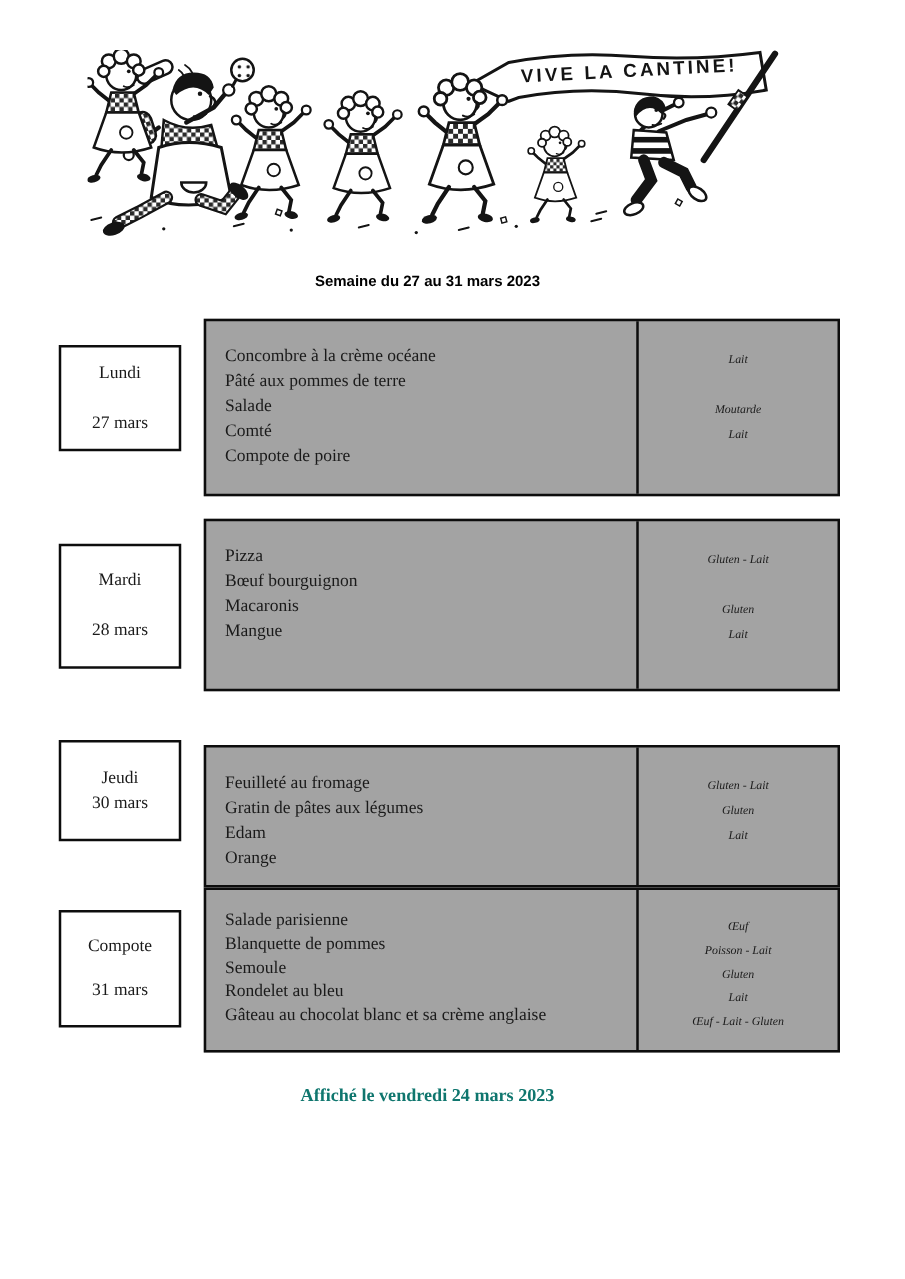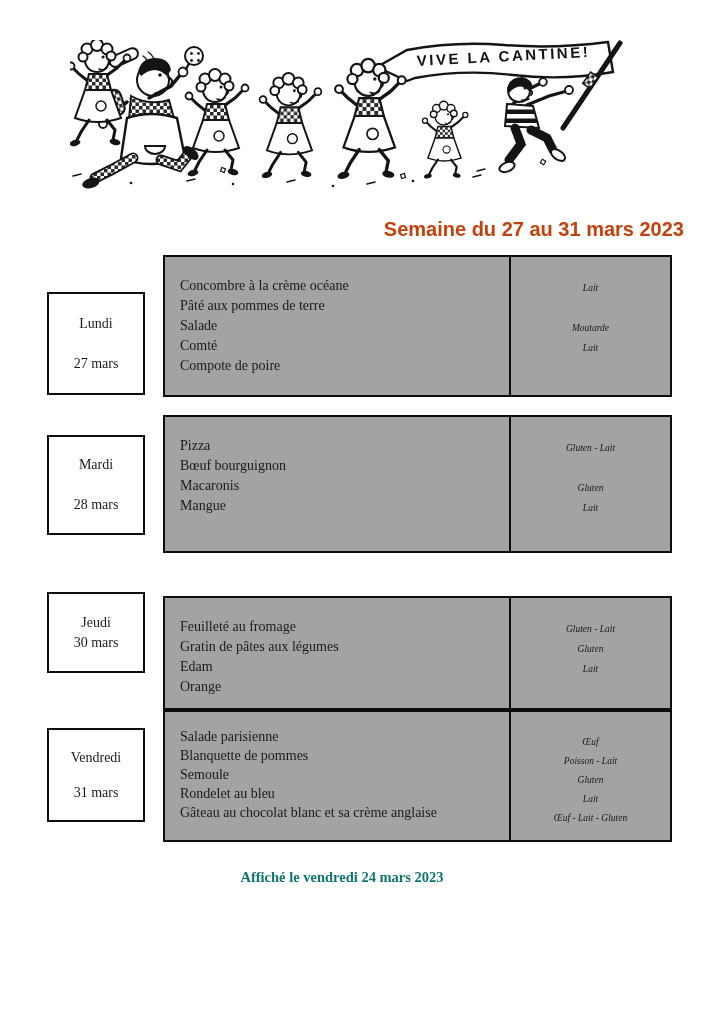--- a/index.html
+++ b/index.html
@@ -2,22 +2,22 @@
 <html><head>
 <meta charset="utf-8">
 <style>
   html,body{margin:0;padding:0;background:#fff;}
   .page{
     position:relative;width:724px;height:1023px;background:#ffffff;
     font-family:"Liberation Serif",serif;color:#111;overflow:hidden;
   }
   .illustration{position:absolute;left:70px;top:40px;width:562px;height:152px;}
   .doc-title{
-    position:absolute;top:218px;left:0;width:684px;text-align:right;
-    font-family:"Liberation Sans",sans-serif;font-weight:bold;font-size:20px;color:#c2410c;
+    position:absolute;top:218px;left:0;width:684px;text-align:center;
+    font-family:"Liberation Sans",sans-serif;font-weight:bold;font-size:12px;color:#000000;
   }
   .day-box{
     position:absolute;left:47px;width:98px;box-sizing:border-box;
     border:2.5px solid #0d0d0d;background:#fff;
     display:flex;flex-direction:column;align-items:center;justify-content:center;
     gap:var(--gap,24px);font-size:14px;color:#1a1a1a;
   }
   .menu-box{
     position:absolute;left:163px;width:509px;box-sizing:border-box;
     border:2px solid #0d0d0d;background:#a3a3a3;display:flex;align-items:stretch;
@@ -150,21 +150,21 @@
         <circle cx="342" cy="141" r="1.3" fill="#141414" stroke="none"></circle>
         <rect x="150" y="128" width="4" height="4" fill="#fff" stroke-width="1.2" transform="rotate(20 152 130)"></rect>
         <rect x="330" y="134" width="4" height="4" fill="#fff" stroke-width="1.2" transform="rotate(-15 332 136)"></rect>
         <rect x="470" y="120" width="4" height="4" fill="#fff" stroke-width="1.2" transform="rotate(30 472 122)"></rect>
       </g>
     </svg>
   </div>
 
   <div class="doc-title">Semaine du 27 au 31 mars 2023</div>
 
-  <div class="day-box" style="top:292px;height:103px;--gap:24px">
+  <div class="day-box" style="top:276px;height:85px;--gap:24px">
     <div>Lundi</div>
     <div>27 mars</div>
   </div>
   <div class="menu-box" style="top:255px;height:142px">
     <div class="dishes">
       <div class="line dish">Concombre à la crème océane</div>
       <div class="line dish">Pâté aux pommes de terre</div>
       <div class="line dish">Salade</div>
       <div class="line dish">Comté</div>
       <div class="line dish">Compote de poire</div>
@@ -211,21 +211,21 @@
     </div>
     <div class="allergens">
       <div class="line alg">Gluten - Lait</div>
       <div class="line alg">Gluten</div>
       <div class="line alg">Lait</div>
       <div class="line alg"></div>
     </div>
   </div>
 
   <div class="day-box" style="top:728px;height:94px;--gap:19px">
-    <div>Vendredi</div>
+    <div>Compote</div>
     <div>31 mars</div>
   </div>
   <div class="menu-box tight" style="top:710px;height:132px">
     <div class="dishes">
       <div class="line dish">Salade parisienne</div>
       <div class="line dish">Blanquette de pommes</div>
       <div class="line dish">Semoule</div>
       <div class="line dish">Rondelet au bleu</div>
       <div class="line dish">Gâteau au chocolat blanc et sa crème anglaise</div>
     </div>

